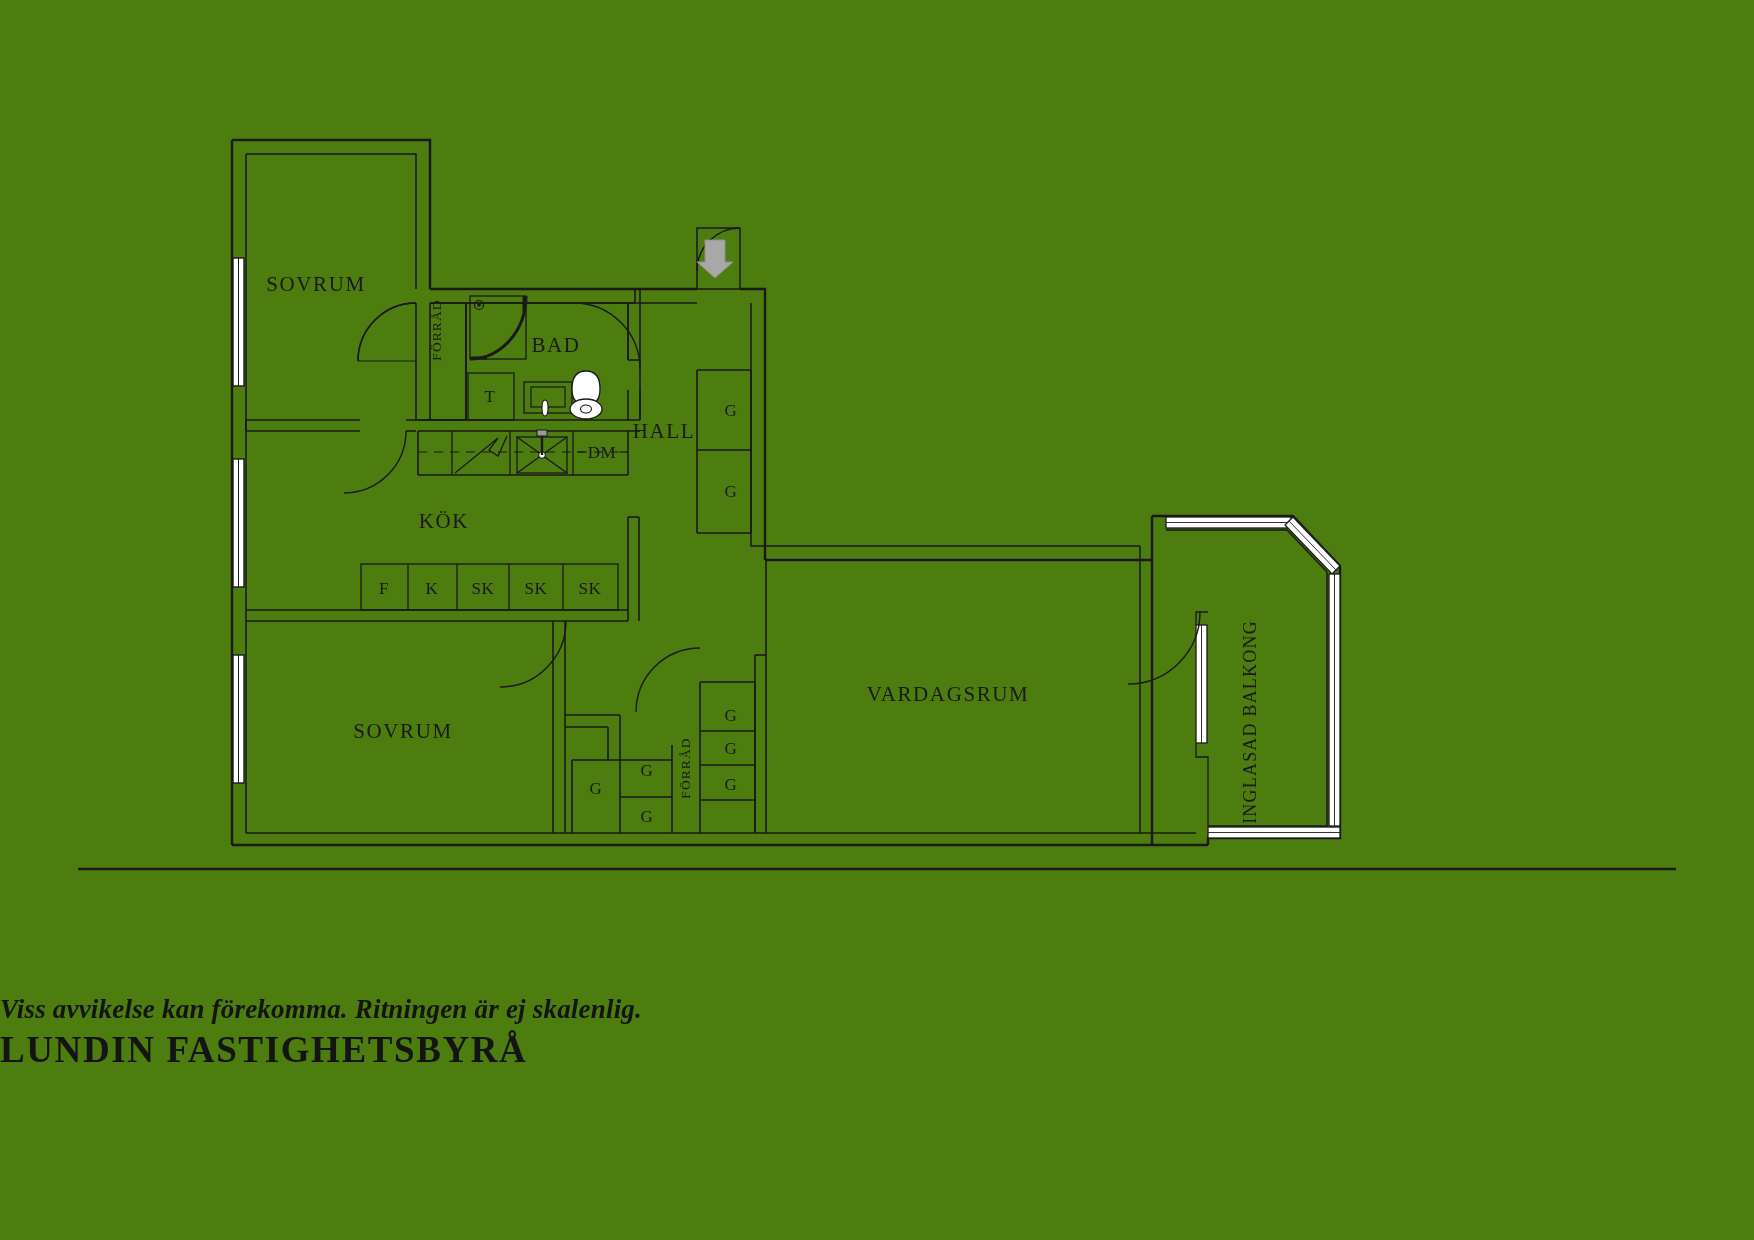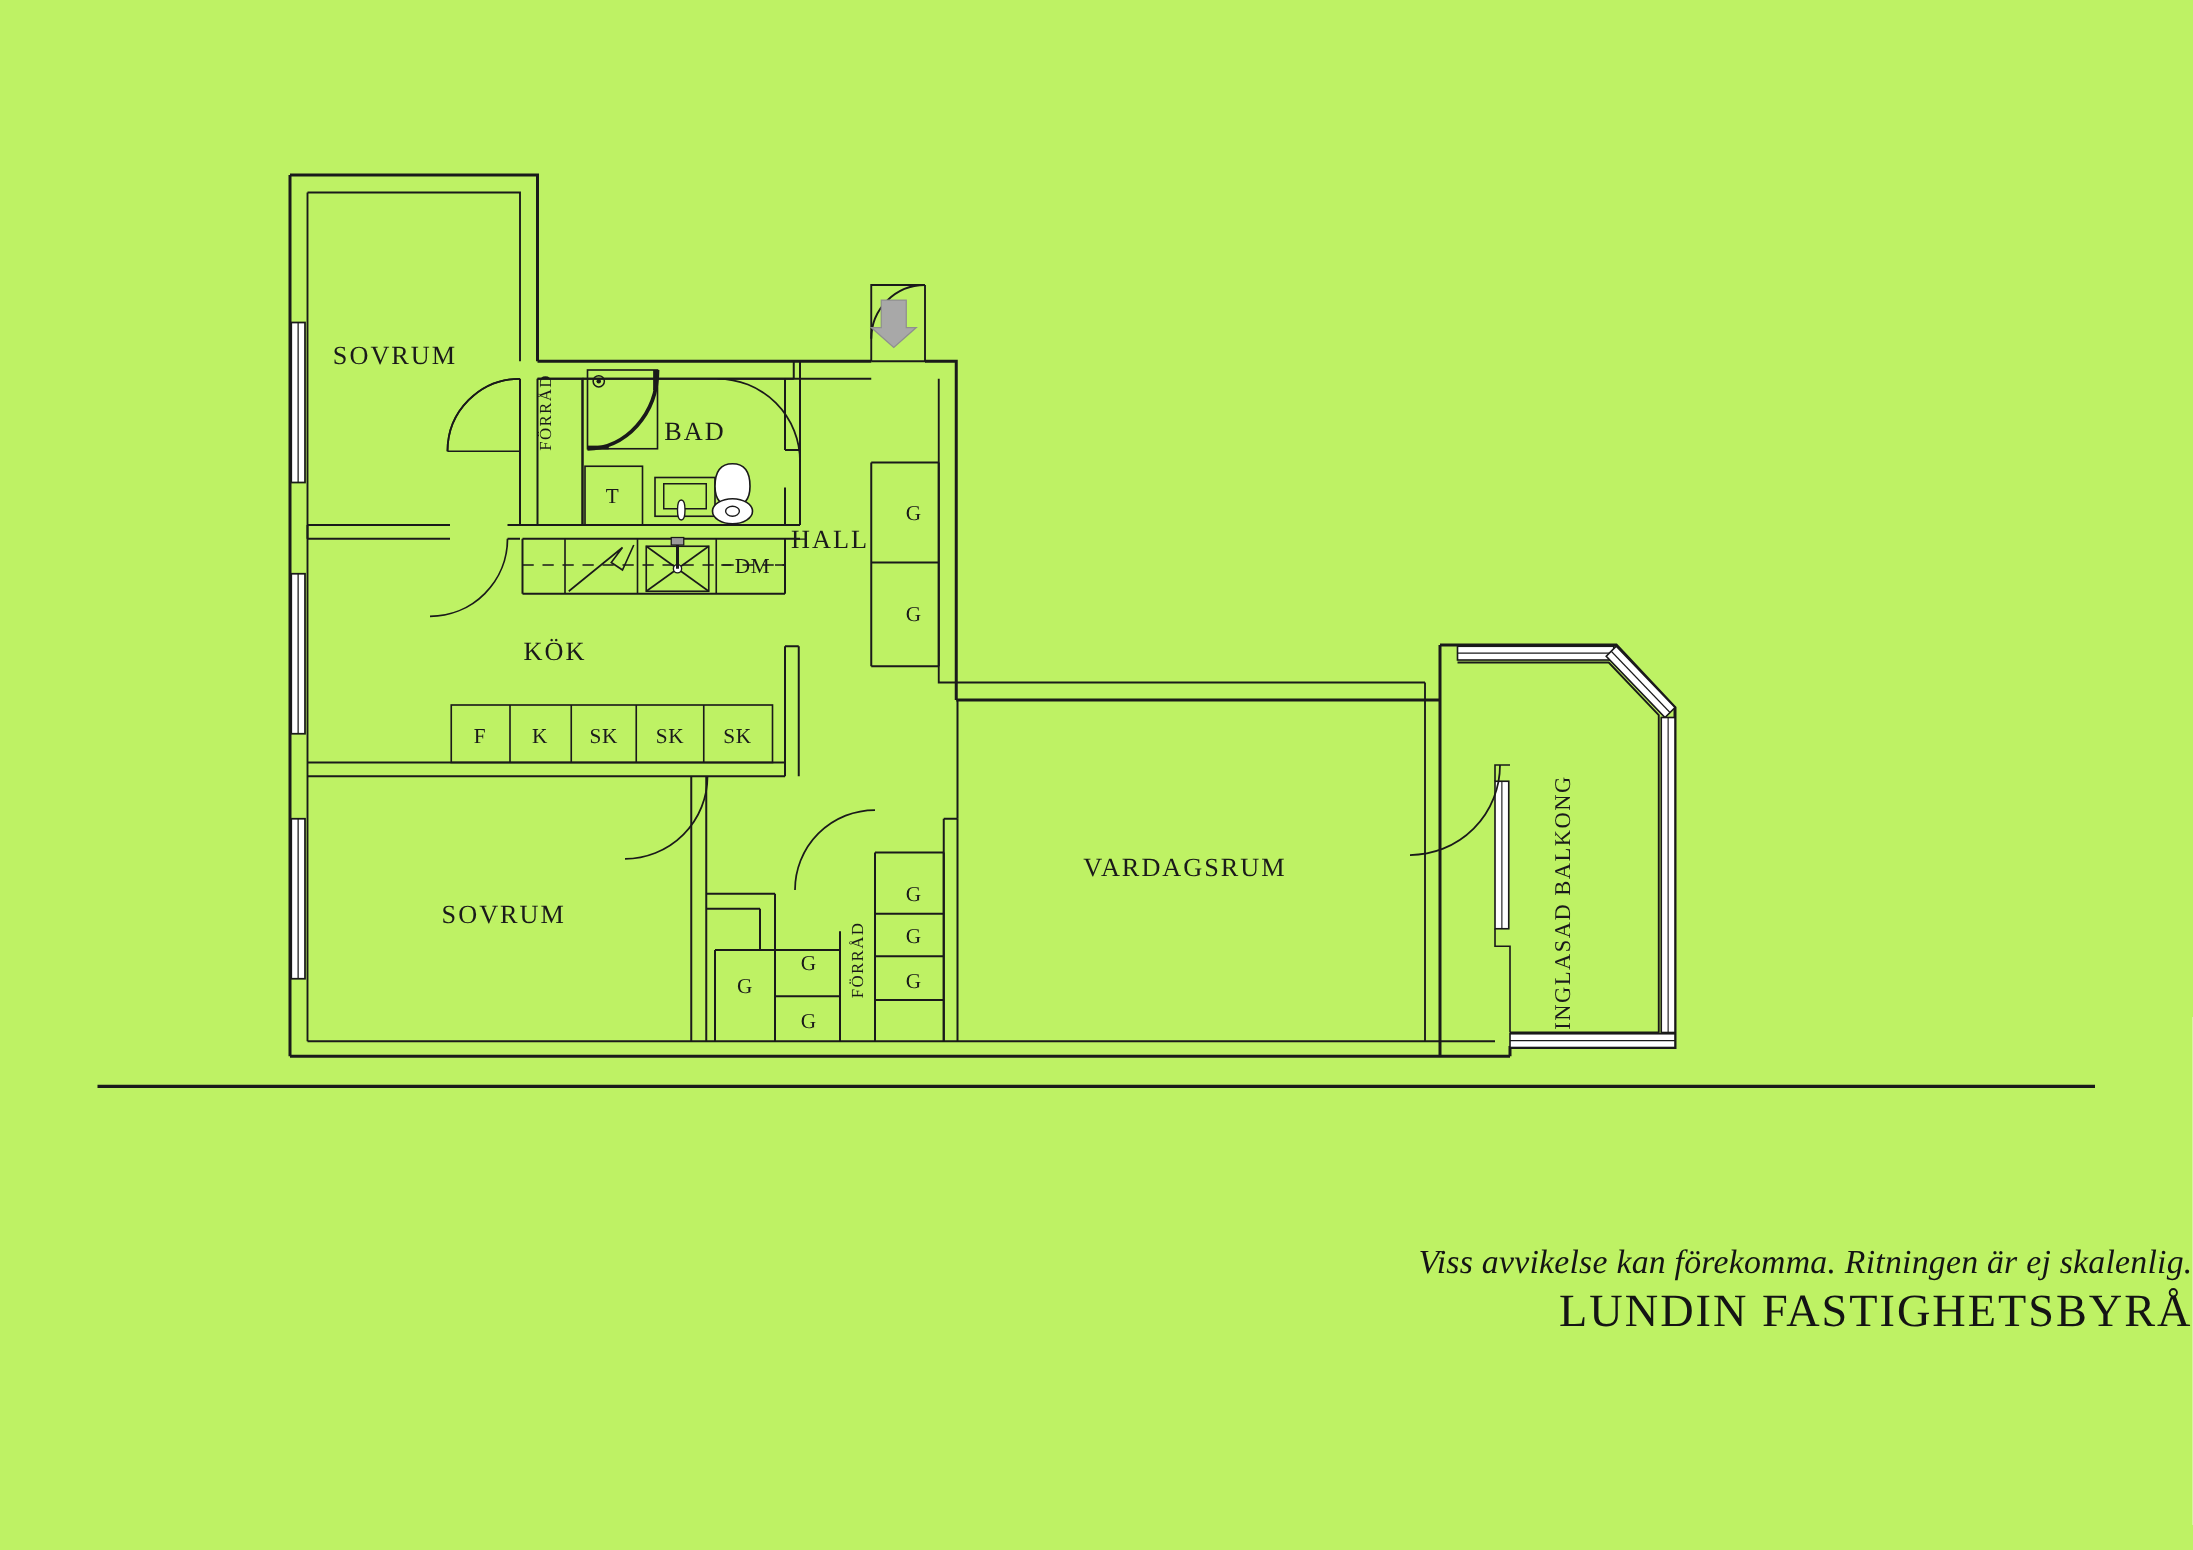--- a/index.html
+++ b/index.html
@@ -12,37 +12,38 @@
     width: 1754px;
     height: 1240px;
     font-family: "Liberation Serif", "DejaVu Serif", serif;
     color: #1a1a1a;
     overflow: hidden;
   }
   #page {
     position: relative;
     width: 1754px;
     height: 1240px;
-    background: #bef264;
+    background: #4d7c0f;
   }
   #plan-svg {
     position: absolute;
     left: 0;
     top: 0;
     width: 1754px;
     height: 1240px;
     display: block;
   }
   .caption-block {
     position: absolute;
     left: 0;
     top: 995px;
     width: 1754px;
-    text-align: right;
+    text-align: left;
     pointer-events: none;
+    font-weight: bold;
   }
   .caption-disclaimer {
     font-family: "Liberation Serif", "DejaVu Serif", serif;
     font-style: italic;
     font-size: 27px;
     letter-spacing: 0.2px;
     color: #141414;
     line-height: 1.1;
     margin: 0;
   }

